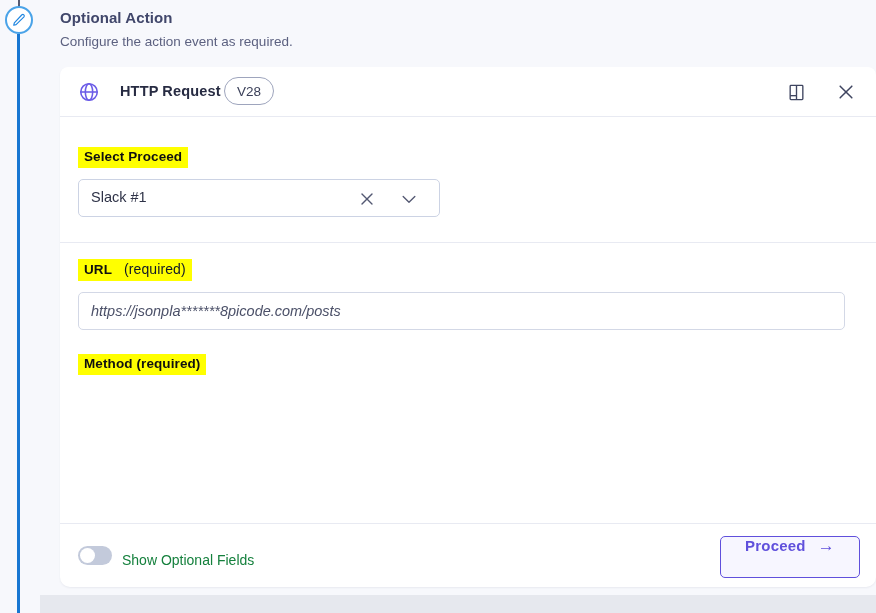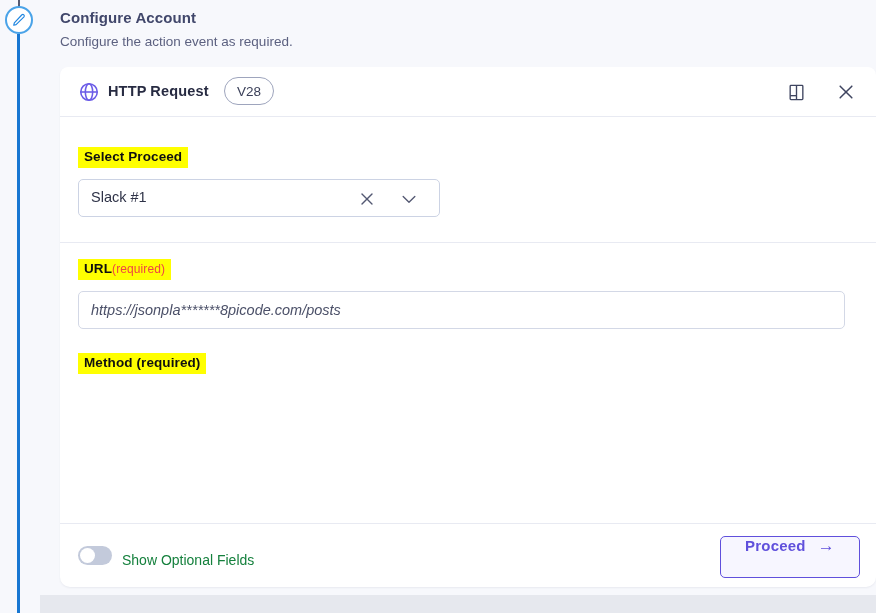--- a/index.html
+++ b/index.html
@@ -91,21 +91,21 @@
     height: 50px;
     border-bottom: 1px solid #e8eaf2;
   }
   .globe-icon {
     position: absolute;
     left: 18px; top: 14px;
     width: 22px; height: 22px;
   }
   .card-title {
     position: absolute;
-    left: 48px; top: 16px;
+    left: 60px; top: 16px;
     font-size: 14.5px;
     font-weight: bold;
     color: #272b42;
     letter-spacing: .15px;
   }
   .version-pill {
     position: absolute;
     left: 164px; top: 10px;
     min-width: 46px;
     height: 28px;
@@ -143,23 +143,23 @@
     background: #ffff00;
     color: #101010;
     font-weight: bold;
     font-size: 13.5px;
     padding: 3px 6px 4px 6px;
     line-height: 14px;
     letter-spacing: .1px;
   }
   .label-hl .req {
     font-weight: normal;
-    color: #ef4444;
-    margin-left: 0;
-    font-size: 12px;
+    color: #0f172a;
+    margin-left: 12px;
+    font-size: 14px;
   }
 
   .select-box {
     position: relative;
     margin-top: 11px;
     width: 362px;
     height: 38px;
     border: 1px solid #ccd3e4;
     border-radius: 5px;
     background: #ffffff;
@@ -316,21 +316,21 @@
       <span>
         <svg width="14" height="14" viewBox="0 0 24 24" fill="none" stroke="#1f86e0" stroke-width="2" stroke-linecap="round" stroke-linejoin="round">
           <path d="M17 3a2.5 2.5 0 0 1 3.5 3.5L7 20l-4 1 1-4z"></path>
         </svg>
       </span>
     </div>
   </div>
 
   <div class="page">
 
-    <div class="heading">Configure Account</div>
+    <div class="heading">Optional Action</div>
     <div class="subheading">Configure the action event as required.</div>
 
     <div class="card">
 
       <div class="card-header">
         <span class="globe-icon">
           <svg width="22" height="22" viewBox="0 0 24 24" fill="none" stroke="#6b5ce7" stroke-width="1.7">
             <circle cx="12" cy="12" r="9"></circle>
             <ellipse cx="12" cy="12" rx="4" ry="9"></ellipse>
             <line x1="3" y1="12" x2="21" y2="12"></line>

